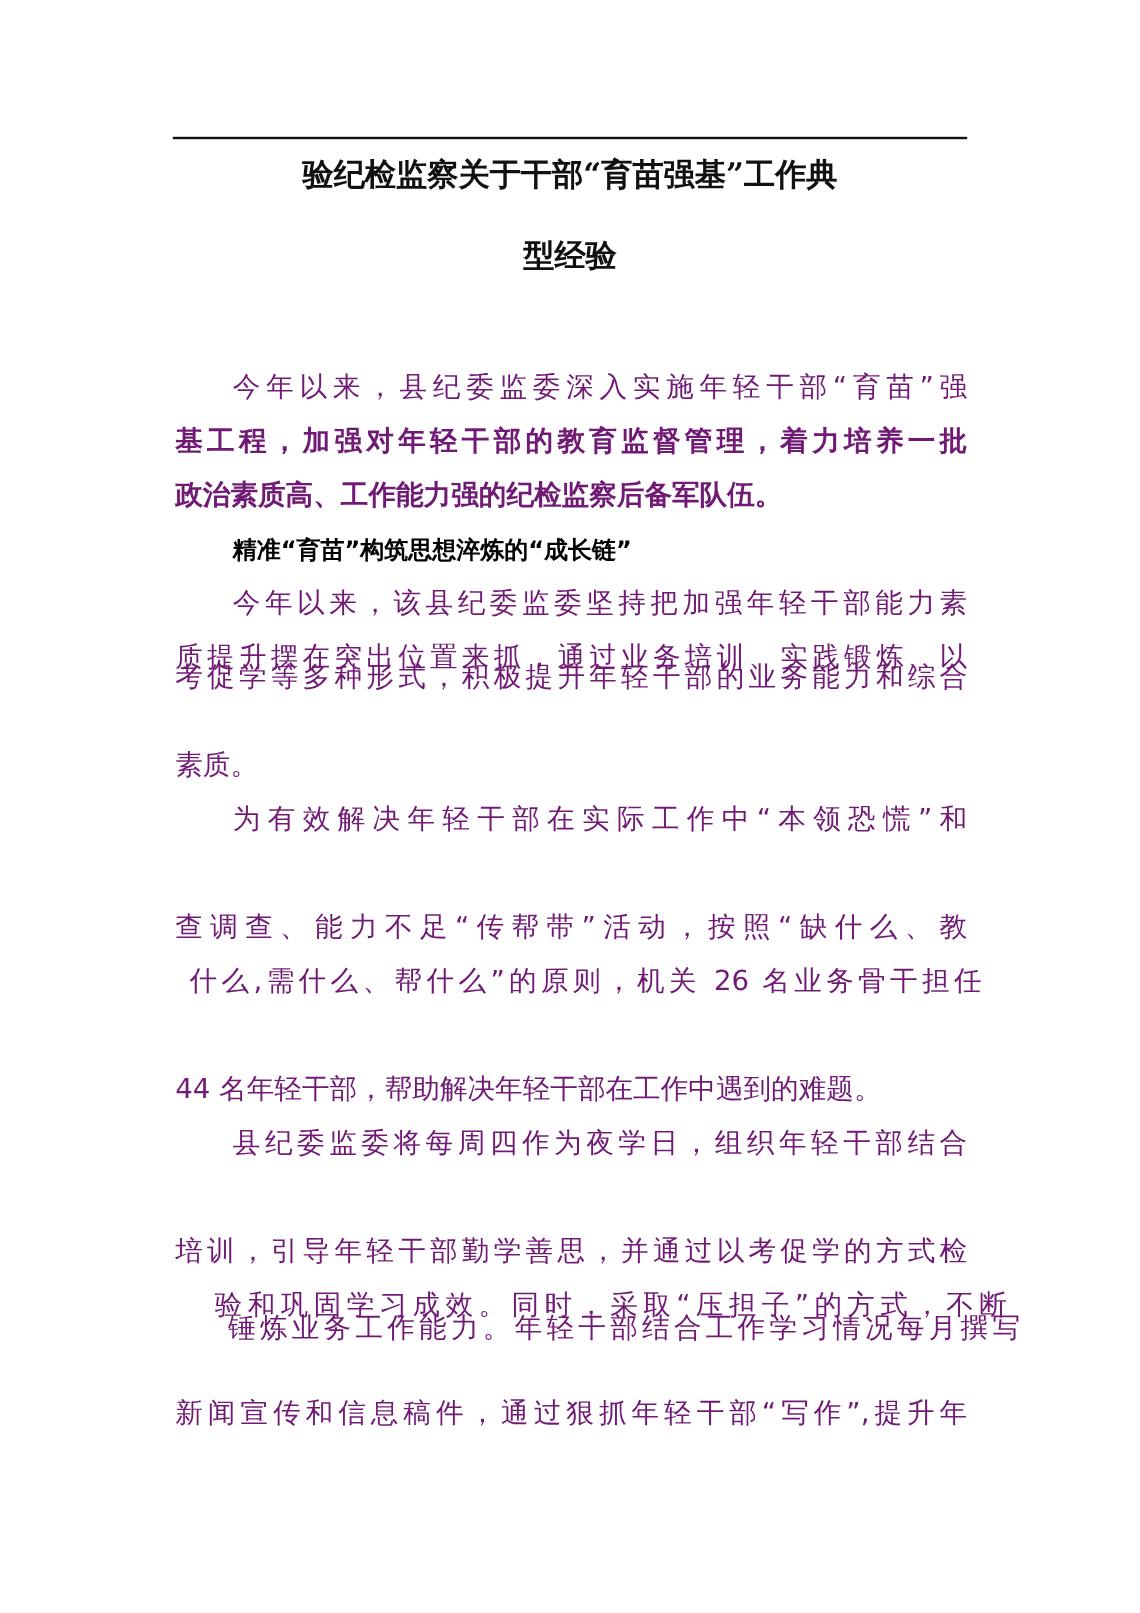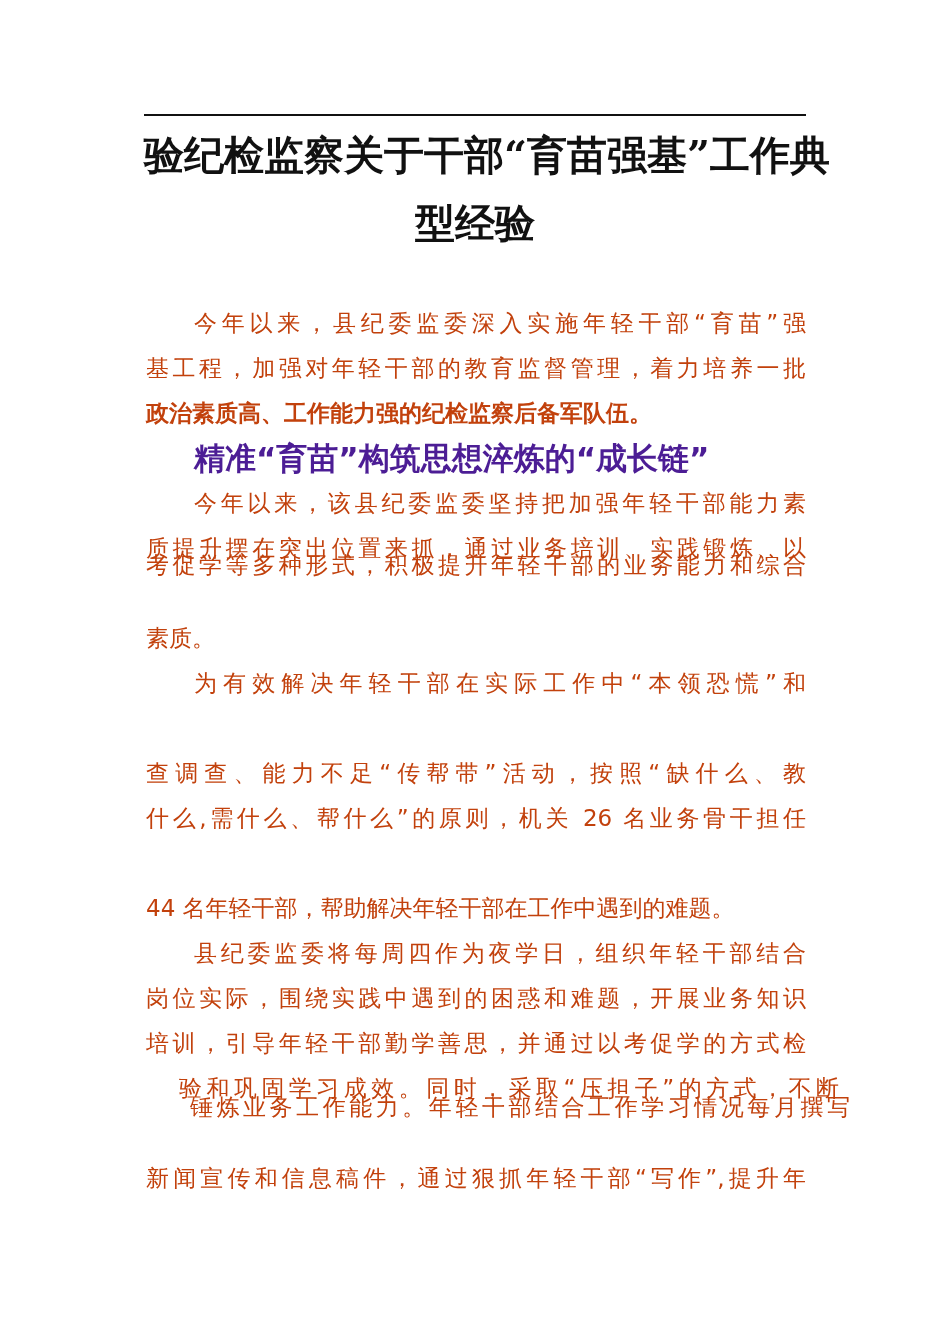--- a/index.html
+++ b/index.html
@@ -29,78 +29,77 @@
       height: 0;
       border-top: 2px solid #111111;
     }
     .title-line {
       position: absolute;
       left: 144px;
       width: 662px;
       text-align: center;
       font-family: "DejaVu Serif", "Liberation Serif", serif;
       font-weight: bold;
-      font-size: 40px;
+      font-size: 26px;
       letter-spacing: 0px;
       white-space: nowrap;
       color: #111111;
     }
     .t1 { top: 128px; }
     .t2 { top: 196px; }
 
     .line {
       position: absolute;
       left: 146px;
       width: 660px;
       font-size: 23px;
       line-height: 30px;
       white-space: nowrap;
       text-align: justify;
       text-align-last: justify;
-      color: #c2410c;
+      color: #701a75;
       font-family: "DejaVu Sans", "Liberation Sans", sans-serif;
       font-weight: normal;
     }
     .line.indent { left: 194px; width: 612px; }
     .line.last { text-align-last: left; }
     .heading {
       position: absolute;
       left: 194px;
-      font-size: 31px;
+      font-size: 20px;
       line-height: 30px;
       font-weight: bold;
       white-space: nowrap;
-      color: #4c1d95;
+      color: #000000;
       font-family: "DejaVu Sans", "Liberation Sans", sans-serif;
     }
   </style>
 </head>
 <body>
 
 <div class="page">
   <div class="top-rule"></div>
 
   <div class="title-line t1">验纪检监察关于干部“育苗强基”工作典</div>
   <div class="title-line t2">型经验</div>
 
   <div class="line indent" style="top:308px;">今年以来，县纪委监委深入实施年轻干部“育苗”强</div>
-  <div class="line" style="top:353px;">基工程，加强对年轻干部的教育监督管理，着力培养一批</div>
+  <div class="line" style="top:353px;font-weight:bold;">基工程，加强对年轻干部的教育监督管理，着力培养一批</div>
   <div class="line last" style="top:398px;font-weight:bold;">政治素质高、工作能力强的纪检监察后备军队伍。</div>
 
   <div class="heading" style="top:443px;">精准“育苗”构筑思想淬炼的“成长链”</div>
 
   <div class="line indent" style="top:488px;">今年以来，该县纪委监委坚持把加强年轻干部能力素</div>
   <div class="line" style="top:533px;">质提升摆在突出位置来抓，通过业务培训、实践锻炼、以</div>
   <div class="line" style="top:550px;">考促学等多种形式，积极提升年轻干部的业务能力和综合</div>
   <div class="line last" style="top:623px;">素质。</div>
 
   <div class="line indent" style="top:668px;">为有效解决年轻干部在实际工作中“本领恐慌”和</div>
   <div class="line" style="top:758px;">查调查、能力不足“传帮带”活动，按照“缺什么、教</div>
-  <div class="line" style="top:803px;">什么,需什么、帮什么”的原则，机关 26 名业务骨干担任</div>
+  <div class="line" style="top:803px;margin-left:12px;">什么,需什么、帮什么”的原则，机关 26 名业务骨干担任</div>
   <div class="line last" style="top:893px;">44 名年轻干部，帮助解决年轻干部在工作中遇到的难题。</div>
 
   <div class="line indent" style="top:938px;">县纪委监委将每周四作为夜学日，组织年轻干部结合</div>
-  <div class="line" style="top:983px;">岗位实际，围绕实践中遇到的困惑和难题，开展业务知识</div>
   <div class="line" style="top:1028px;">培训，引导年轻干部勤学善思，并通过以考促学的方式检</div>
   <div class="line" style="top:1073px;margin-left:33px;">验和巩固学习成效。同时，采取“压担子”的方式，不断</div>
   <div class="line" style="top:1092px;margin-left:44px;">锤炼业务工作能力。年轻干部结合工作学习情况每月撰写</div>
   <div class="line" style="top:1163px;">新闻宣传和信息稿件，通过狠抓年轻干部“写作”,提升年</div>
 </div>
 
 </body></html>

